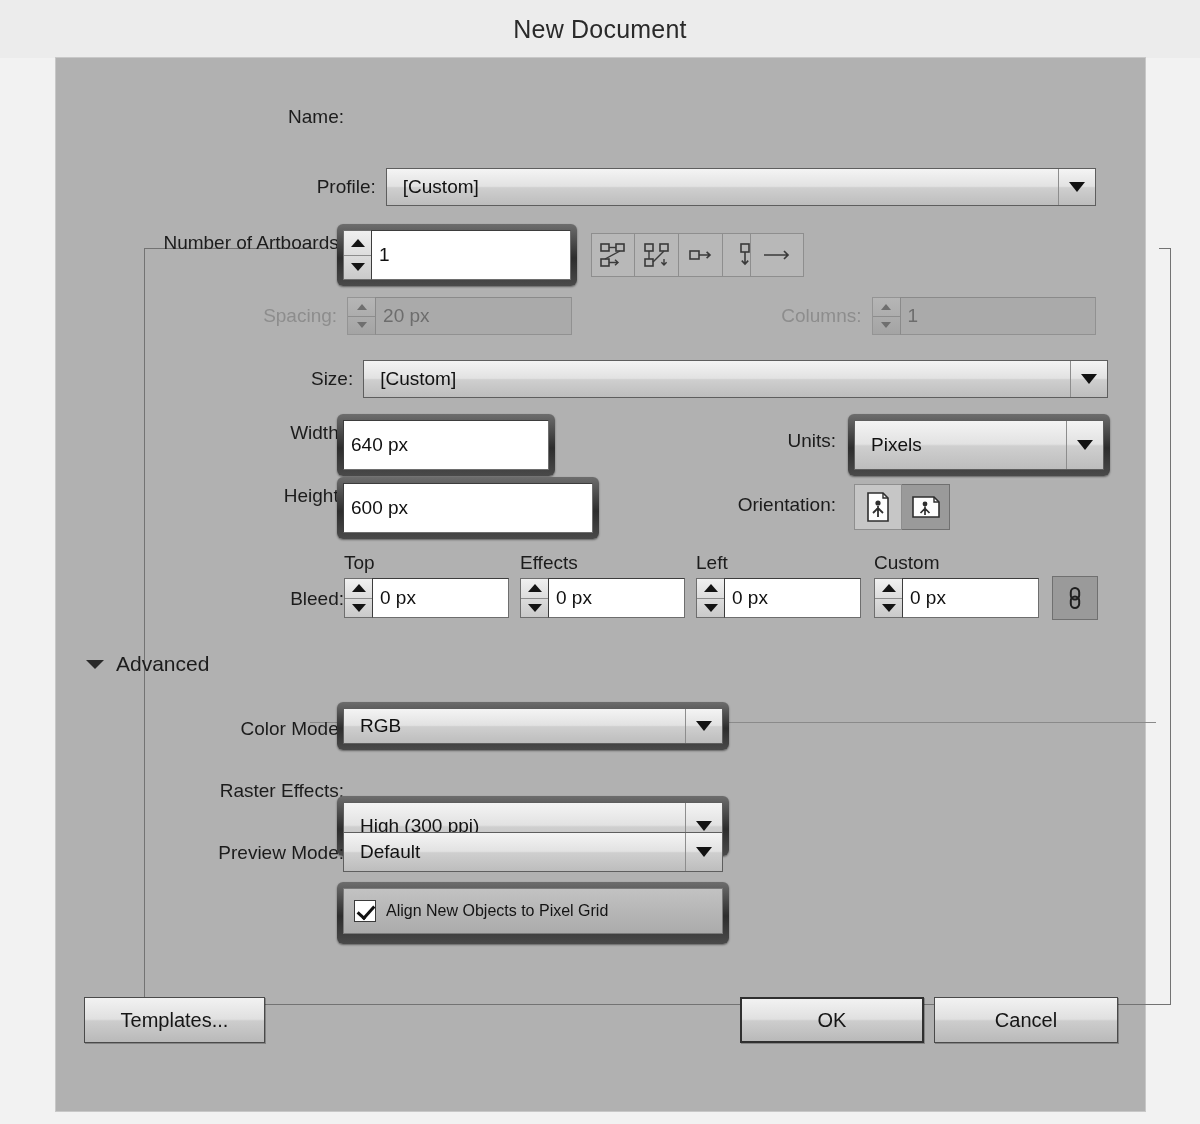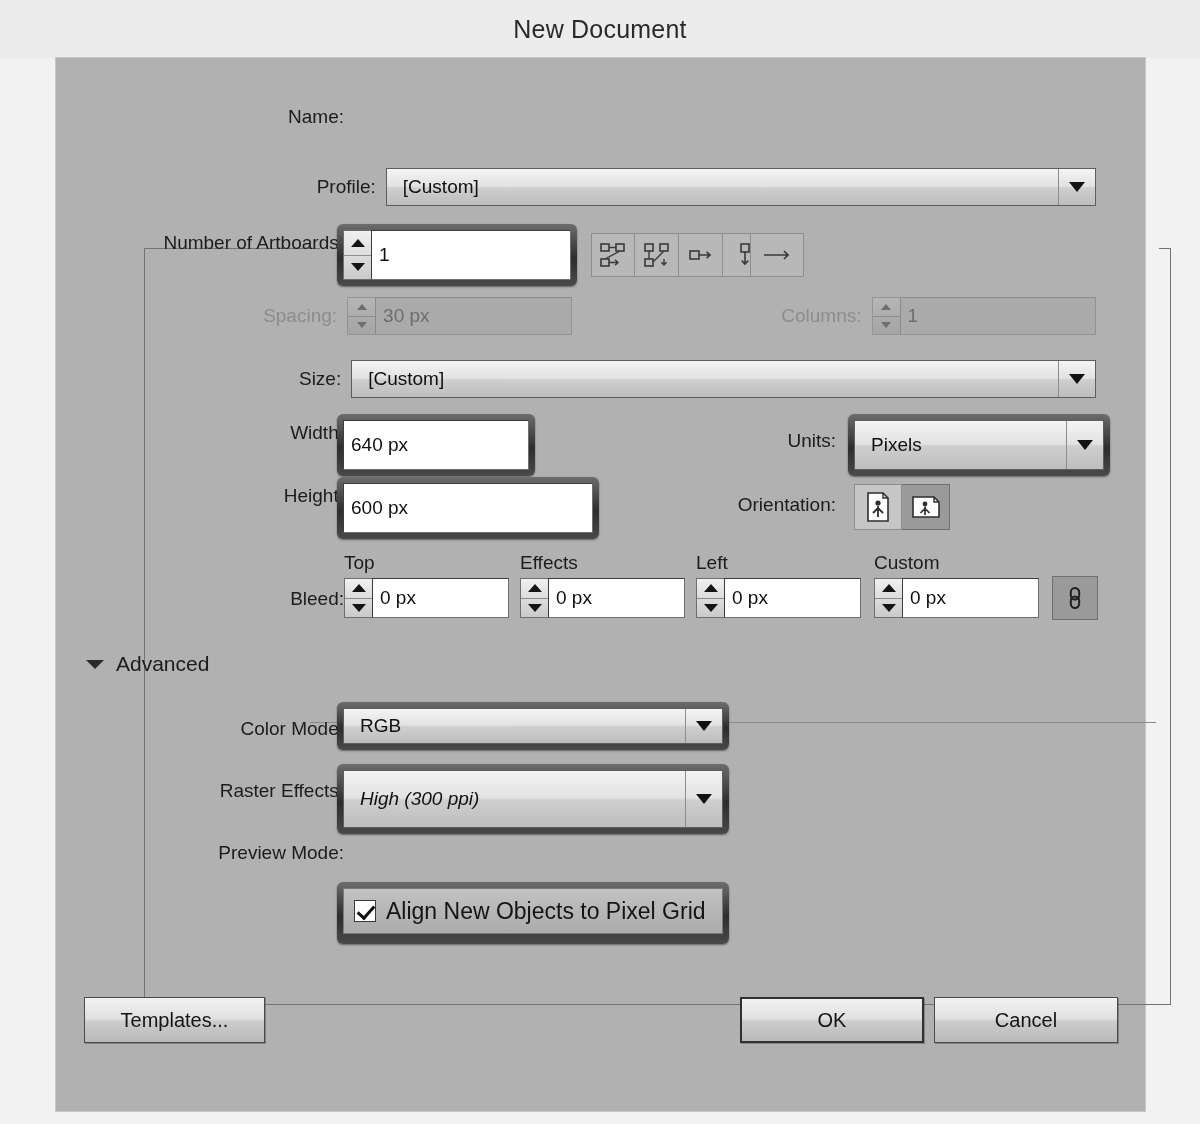--- a/index.html
+++ b/index.html
@@ -246,21 +246,21 @@
     display: flex;
     align-items: center;
     gap: 10px;
     height: 46px;
     box-sizing: border-box;
     background: linear-gradient(#c2c2c2, #ababab);
     border: 1px solid #7a7a7a;
     padding-left: 10px;
     padding-right: 14px;
   }
-  #cbrow-inner .cblabel { font-size: 23px; color:#141414; white-space:nowrap; }
+  #cbrow-inner .cblabel { font-size: 16px; color:#141414; white-space:nowrap; }
 </style>
 </head>
 <body>
 
 <div id="window">
 
   <div id="titlebar">
     <div id="title-text">New Document</div>
   </div>
 
@@ -350,50 +350,50 @@
       <div class="lbl dim" style="width:288px;">Spacing:</div>
       <div class="spinwrap" style="margin-left:10px; width:230px;">
         <div class="spin dis">
           <div class="sb">
               <span class="tri-up"></span>
             </div>
           <div class="sb">
               <span class="tri-dn"></span>
             </div>
         </div>
-        <div class="tfield dis" style="flex:1;">30 px</div>
+        <div class="tfield dis" style="flex:1;">20 px</div>
       </div>
       <div class="lbl dim" style="width:250px; margin-left:46px;">Columns:</div>
       <div class="spinwrap" style="margin-left:10px; width:230px;">
         <div class="spin dis">
           <div class="sb">
               <span class="tri-up"></span>
             </div>
           <div class="sb">
               <span class="tri-dn"></span>
             </div>
         </div>
         <div class="tfield dis" style="flex:1;">1</div>
       </div>
     </div>
 
-    <div class="row" style="left:0; top:302px; width:1040px;">
+    <div class="row" style="left:12px; top:302px; width:1040px;">
       <div class="lbl" style="width:288px;">Size:</div>
       <div class="combo" style="margin-left:10px; width:752px;">
         <span class="cval">[Custom]</span>
         <span class="arrowbox">
           <span class="caret-dn"></span>
         </span>
       </div>
     </div>
 
     <div class="row" style="left:0; top:364px; width:300px;">
       <div class="lbl" style="width:288px;">Width:</div>
     </div>
-    <div class="ring" style="left:281px; top:356px; width:198px; height:62px;">
+    <div class="ring" style="left:281px; top:356px; width:218px; height:62px;">
       <div class="tfield" style="width:100%; height:100%;">640 px</div>
     </div>
 
     <div class="lbl" style="position:absolute; left:660px; top:372px; width:120px;">Units:</div>
     <div class="ring" style="left:792px; top:356px; width:262px; height:62px;">
       <div class="combo" style="width:100%; height:100%;">
         <span class="cval">Pixels</span>
         <span class="arrowbox">
           <span class="caret-dn"></span>
         </span>
@@ -498,30 +498,36 @@
     <div class="ring" style="left:281px; top:644px; width:392px; height:48px;">
       <div class="combo" style="width:100%; height:100%;">
         <span class="cval">RGB</span>
         <span class="arrowbox">
           <span class="caret-dn"></span>
         </span>
       </div>
     </div>
 
     <div class="lbl" style="position:absolute; left:60px; top:722px; width:228px;">Raster Effects:</div>
-    <div class="ring" style="left:281px; top:706px; width:392px; height:70px;font-style:italic;">
+    <div class="ring" style="left:281px; top:738px; width:392px; height:60px;">
       <div class="combo" style="width:100%; height:100%;">
         <span class="cval">High (300 ppi)</span>
         <span class="arrowbox">
           <span class="caret-dn"></span>
         </span>
       </div>
     </div>
 
     <div class="lbl" style="position:absolute; left:60px; top:784px; width:228px;">Preview Mode:</div>
+    <div class="combo" style="position:absolute; left:287px; top:774px; width:380px; height:40px;">
+      <span class="cval">Default</span>
+      <span class="arrowbox">
+        <span class="caret-dn"></span>
+      </span>
+    </div>
 
     <div class="ring" style="left:281px; top:824px; width:392px; height:62px;">
       <div id="cbrow-inner">
         <span class="cbox checked"></span>
         <span class="cblabel">Align New Objects to Pixel Grid</span>
       </div>
     </div>
 
     <div class="btn" style="position:absolute; left:28px; top:939px; width:181px;">Templates...</div>
     <div class="btn default" style="position:absolute; left:684px; top:939px; width:184px;">OK</div>

